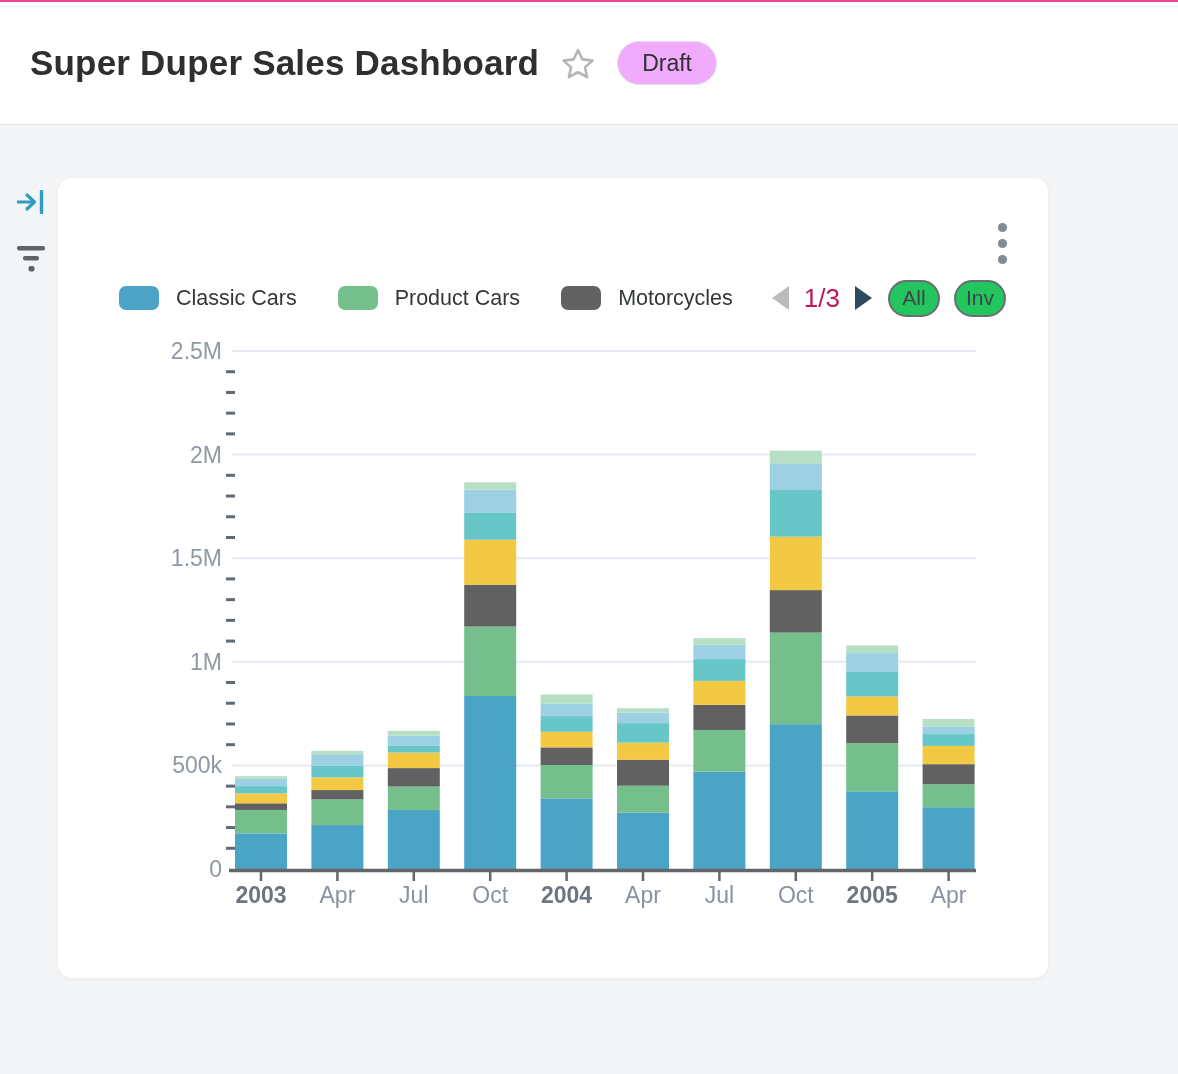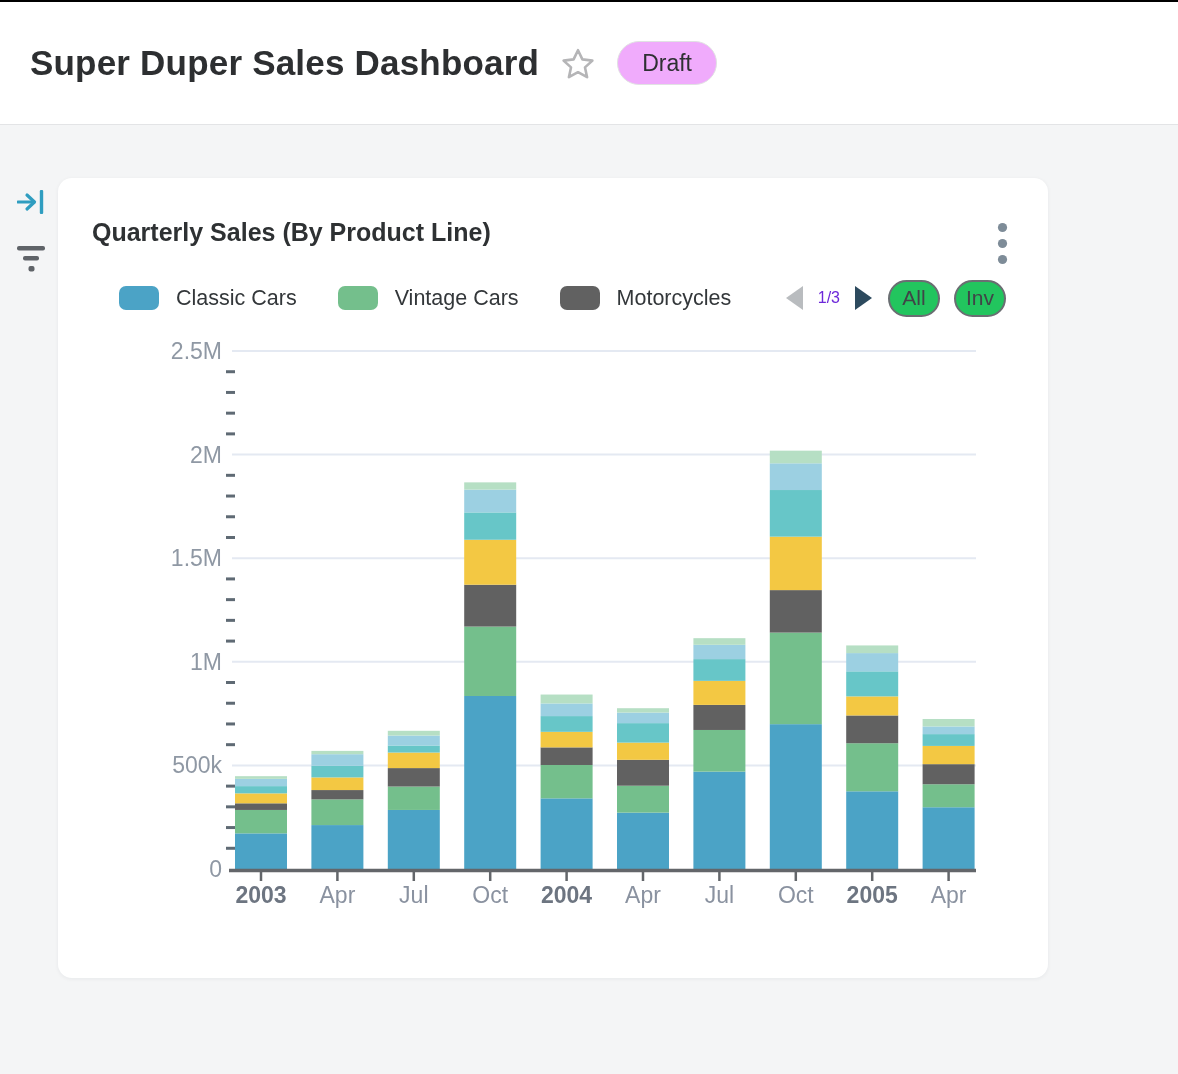--- a/index.html
+++ b/index.html
@@ -9,21 +9,21 @@
     background:#f4f5f6;
     font-family:"Liberation Sans",sans-serif;
     overflow:hidden;
   }
   
   .page-header{
     position:absolute;top:0;left:0;width:1178px;height:125px;
     background:#ffffff;border-bottom:1px solid #e3e4e6;
     box-sizing:border-box;
     display:flex;align-items:center;gap:22px;
-    padding:0 30px;border-top:2px solid #000000;
+    padding:0 30px;border-top:2px solid #ec4899;
   }
   .page-title{
     font-size:35px;font-weight:700;color:#2d2f31;margin:0;letter-spacing:.2px;
   }
   .icon-btn{background:none;border:none;padding:0;margin:0;display:flex;align-items:center;cursor:pointer;}
   .status-badge{
     background:#f0abfc;border:1px solid #e1e1e3;border-radius:22px;
     height:42px;padding:0 24px;display:flex;align-items:center;
     font-size:23px;color:#2e3032;
   }
@@ -46,21 +46,21 @@
     position:absolute;right:38px;top:42px;background:none;border:none;padding:2px;cursor:pointer;
   }
   .legend-row{
     position:absolute;left:45px;right:42px;top:100px;height:40px;
     display:flex;align-items:center;
   }
   .legend-item{display:flex;align-items:center;margin-right:25px;cursor:pointer;padding-left:16px;}
   .legend-swatch{width:40px;height:24px;border-radius:7px;margin-right:17px;}
   .legend-label{font-size:21.5px;color:#33373a;}
   .legend-pager{margin-left:auto;display:flex;align-items:center;gap:13px;}
-  .page-indicator{font-size:16px;color:#6d28d9;}
+  .page-indicator{font-size:26px;color:#be185d;}
   .pill-btn{
     height:37px;min-width:52px;padding:0 10px;margin-left:14px;
     border:2px solid #6a6e72;border-radius:19px;background:#22c55e;
     font-size:21px;color:#404447;font-family:inherit;
     display:flex;align-items:center;justify-content:center;cursor:pointer;
   }
   #chart-svg{position:absolute;left:0;top:0;}
   #chart-svg text{font-family:"Liberation Sans",sans-serif;}
 </style>
 </head>
@@ -93,41 +93,40 @@
       <svg width="30" height="27" viewBox="0 0 30 27">
         <rect x="1" y="0" width="28" height="4.6" rx="2" fill="#5f6368"></rect>
         <rect x="7" y="10" width="16" height="4.6" rx="2" fill="#5f6368"></rect>
         <rect x="12.5" y="20" width="6" height="5.4" rx="2" fill="#5f6368"></rect>
       </svg>
     </span>
   </button>
 </div>
 
 <div class="card">
-  <h2 class="card-title">Quarterly Sales (By Product Line)</h2>
 
   <button class="kebab-btn">
     <span style="display:flex;">
       <svg width="11" height="47" viewBox="0 0 11 47">
         <circle cx="5.5" cy="5.5" r="4.6" fill="#7e8c98"></circle>
         <circle cx="5.5" cy="21.5" r="4.6" fill="#7e8c98"></circle>
         <circle cx="5.5" cy="37.5" r="4.6" fill="#7e8c98"></circle>
       </svg>
     </span>
   </button>
 
   <div class="legend-row">
     <div id="legend-items" style="display:flex;align-items:center;">
         <div class="legend-item">
           <span class="legend-swatch" style="background: rgb(75, 163, 198);"></span>
           <span class="legend-label">Classic Cars</span>
         </div>
         <div class="legend-item">
           <span class="legend-swatch" style="background: rgb(116, 191, 140);"></span>
-          <span class="legend-label">Vintage Cars</span>
+          <span class="legend-label">Product Cars</span>
         </div>
         <div class="legend-item">
           <span class="legend-swatch" style="background: rgb(97, 97, 97);"></span>
           <span class="legend-label">Motorcycles</span>
         </div>
       </div>
 
     <div class="legend-pager">
       <button class="icon-btn">
         <span style="display:flex;">

